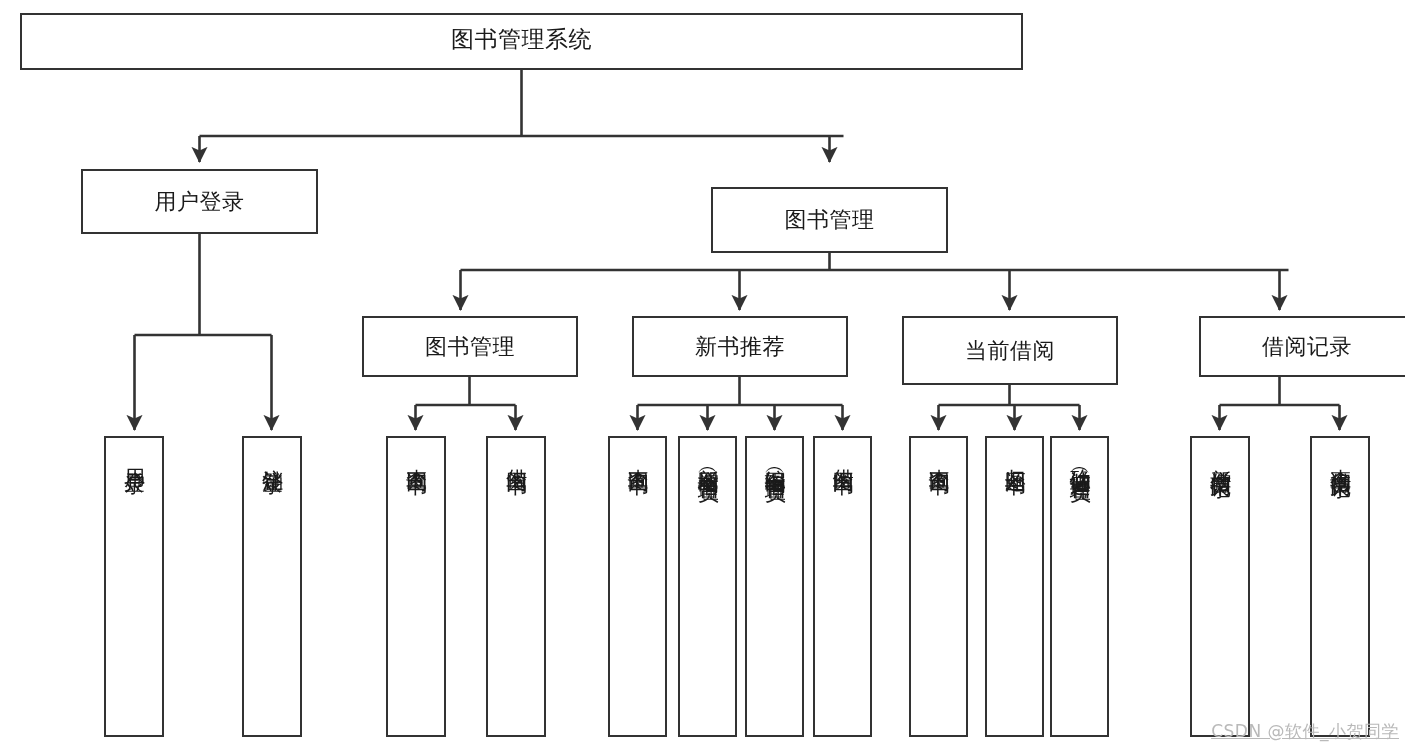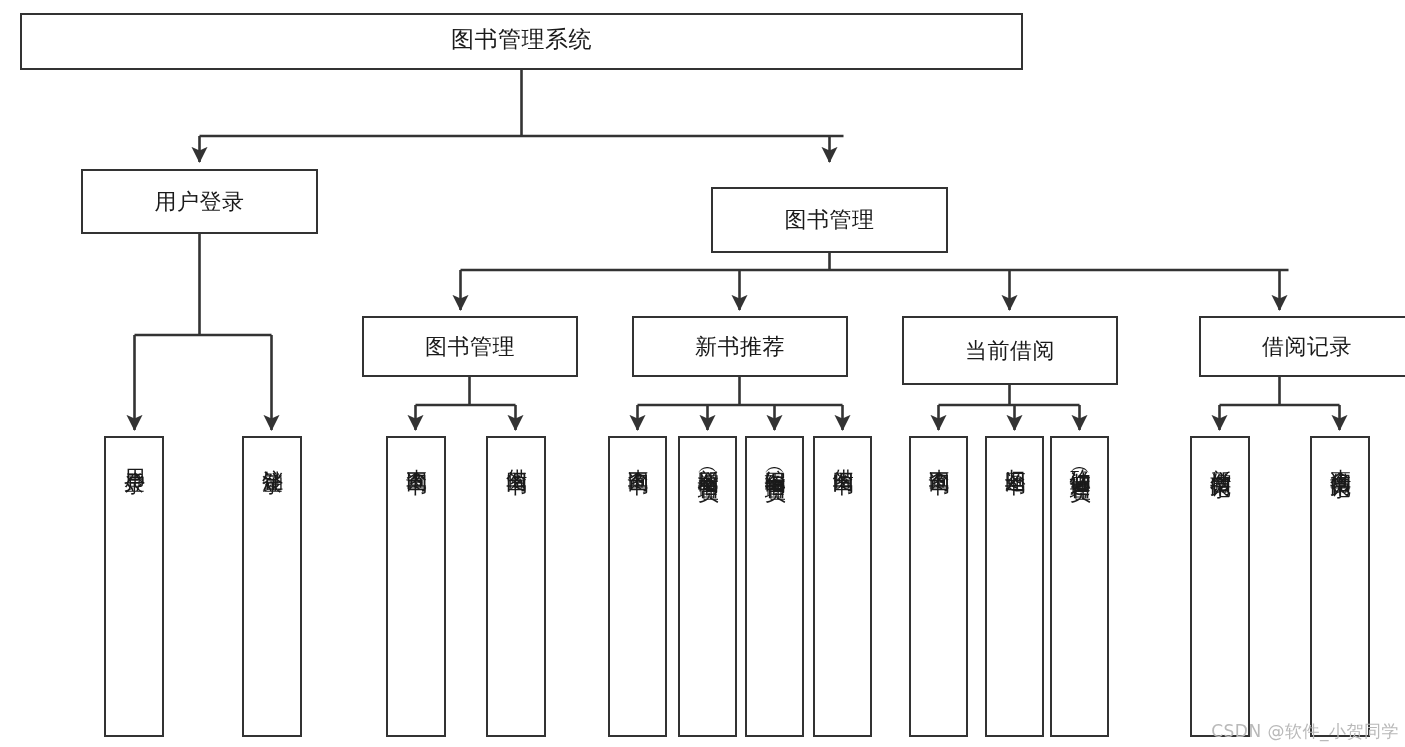--- a/index.html
+++ b/index.html
@@ -69,20 +69,21 @@
   }
   #watermark {
     position: absolute;
     right: 6px;
     bottom: 4px;
     font-size: 17px;
     color: #b9b9b9;
     font-family: "DejaVu Sans", "Liberation Sans", sans-serif;
     white-space: nowrap;
     letter-spacing: 0.5px;
+    text-decoration: underline;
   }
 </style>
 </head>
 <body>
 
 <div id="canvas">
 
   <svg id="edges" viewBox="0 0 1405 747" xmlns="http://www.w3.org/2000/svg">
     <defs>
       <marker id="arrow" viewBox="0 0 10 10" refX="9.4" refY="5" markerWidth="6.2" markerHeight="6.2" orient="auto-start-reverse">

